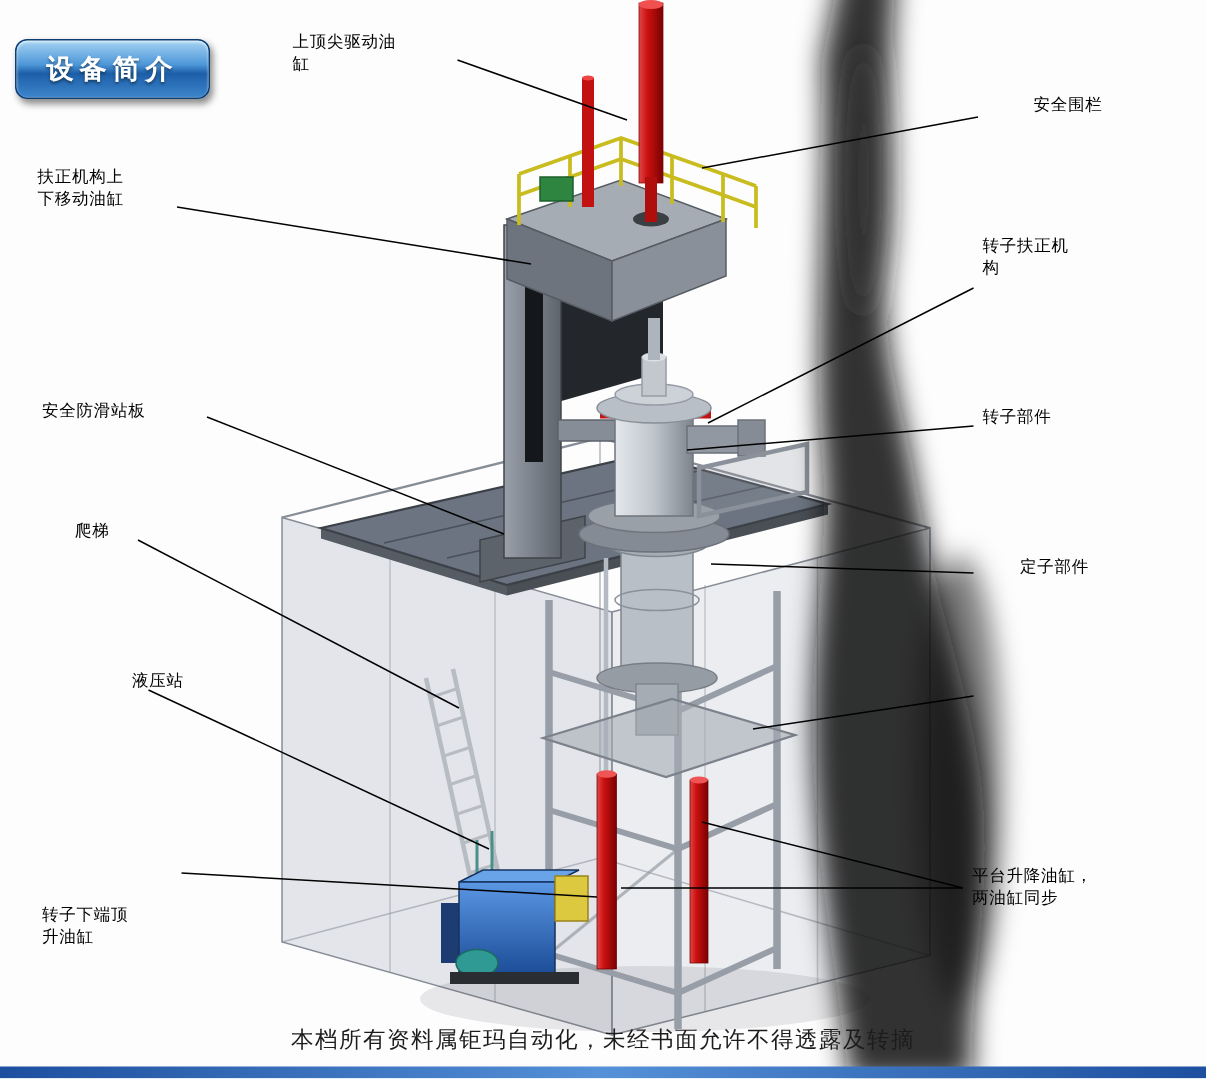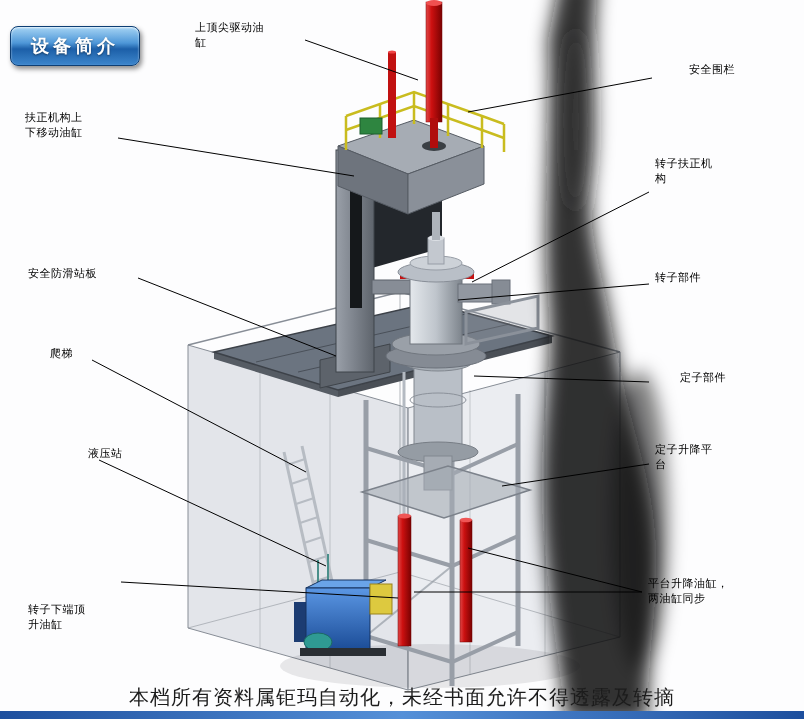--- a/index.html
+++ b/index.html
@@ -17,21 +17,21 @@
     position:absolute;left:10px;top:26px;width:128px;height:38px;z-index:6;
     display:flex;align-items:center;justify-content:center;
     color:#fff;font-size:18px;font-weight:bold;letter-spacing:4px;
     border-radius:8px;border:1px solid #0d3e74;
     background:linear-gradient(180deg,#a6d4f4 0%,#4e97d8 42%,#1c5fa8 58%,#3d86cc 100%);
     box-shadow:2px 3px 5px rgba(0,0,0,0.45), inset 0 1px 2px rgba(255,255,255,0.75);
     text-shadow:0 1px 2px rgba(0,0,0,0.45);
   }
   .watermark{
     position:absolute;left:0;right:0;top:684px;text-align:center;z-index:5;
-    font-size:20px;color:#1c1c1c;letter-spacing:1px;
+    font-size:15px;color:#1c1c1c;letter-spacing:1px;
   }
   .bottom-bar{
     position:absolute;left:0;bottom:0;width:804px;height:8px;z-index:6;
     background:linear-gradient(90deg,#1d4f9e 0%,#5590d8 50%,#1d4f9e 100%);
   }
 </style>
 </head>
 <body>
 
 <div class="stage">
@@ -201,22 +201,20 @@
 <div class="label right" style="left:658px;top:62px;width:140px;margin-left:31px;">安全围栏</div>
 <div class="label" style="left:25px;top:110px;width:110px;">扶正机构上
 下移动油缸</div>
 <div class="label" style="left:28px;top:266px;width:130px;">安全防滑站板</div>
 <div class="label right" style="left:655px;top:156px;width:140px;">转子扶正机
 构</div>
 <div class="label right" style="left:655px;top:270px;width:140px;">转子部件</div>
 <div class="label" style="left:50px;top:346px;width:80px;">爬梯</div>
 <div class="label right" style="left:655px;top:370px;width:140px;margin-left:25px;">定子部件</div>
 <div class="label" style="left:40px;top:446px;width:90px;margin-left:48px;">液压站</div>
-<div class="label right" style="left:655px;top:442px;width:140px;">定子升降平
-台</div>
 <div class="label" style="left:28px;top:566px;width:110px;margin-top:36px;">转子下端顶
 升油缸</div>
 <div class="label right" style="left:648px;top:576px;width:150px;">平台升降油缸，
 两油缸同步</div>
 
 <div class="watermark">本档所有资料属钜玛自动化，未经书面允许不得透露及转摘</div>
 <div class="bottom-bar"></div>
 
 </div>
 

